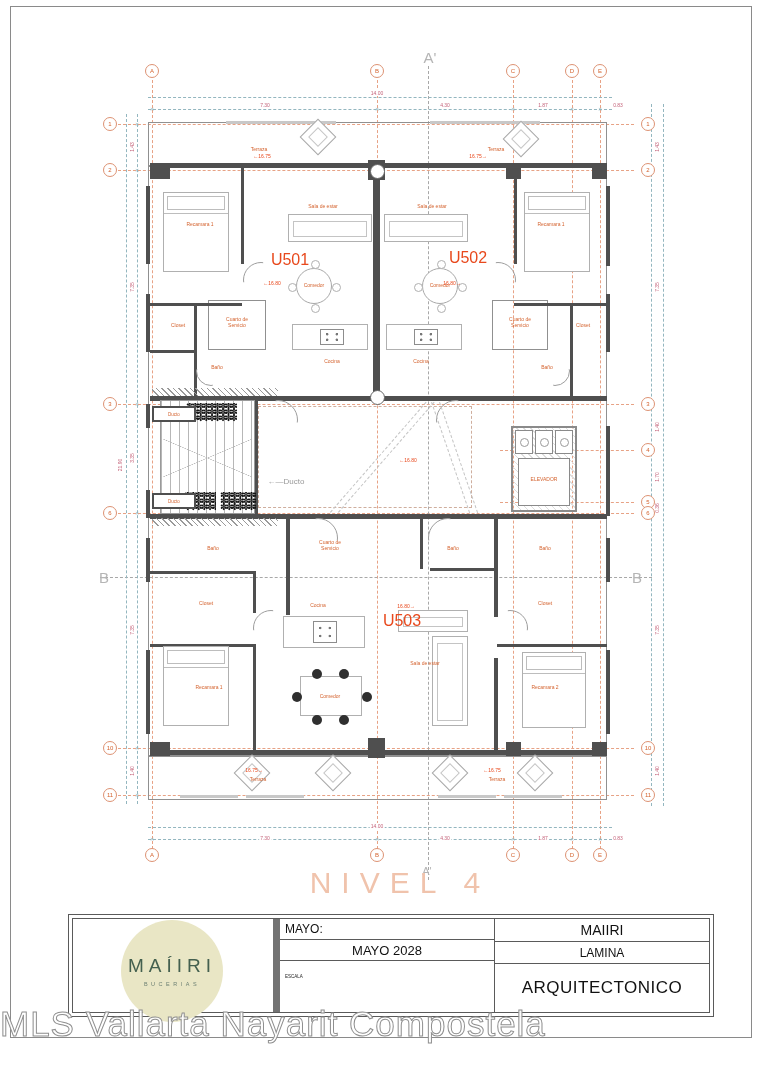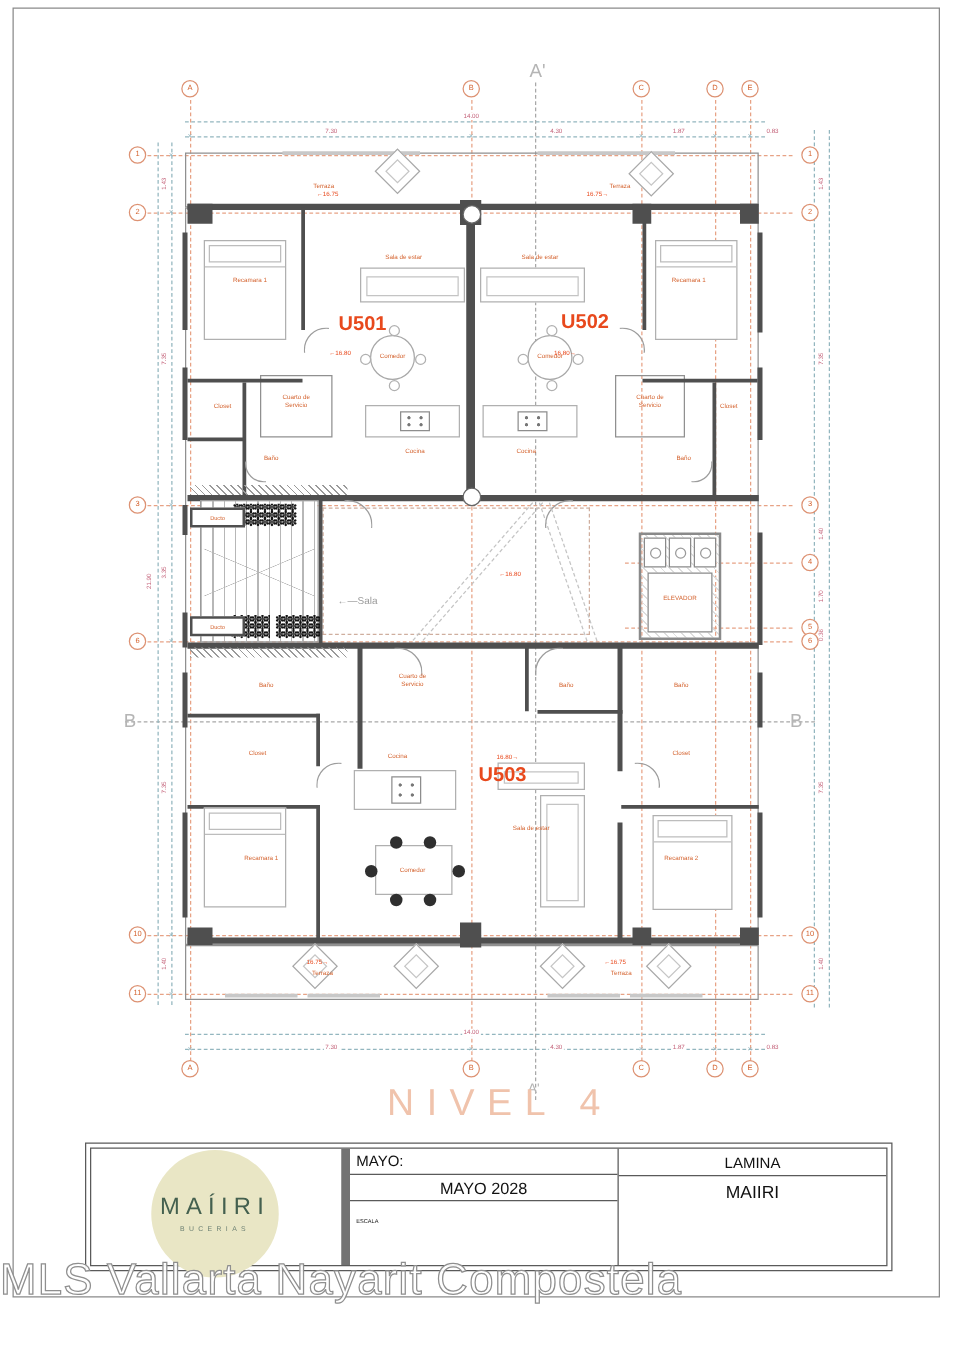--- a/index.html
+++ b/index.html
@@ -52,21 +52,21 @@
   .circ{border:1px solid #9a9a9a;border-radius:50%;background:#fff;}
   .stairs{border:1px solid #9a9a9a;background:repeating-linear-gradient(90deg,#b7b7b7 0 1px,#fff 1px 9px);z-index:3;}
   .plant{color:#141414;font-size:9px;line-height:6px;letter-spacing:-2px;overflow:hidden;z-index:4;}
   .ducto{border:2px solid #4f4f4f;background:#fff;color:#d4632f;font-size:4.5px;display:flex;
          align-items:center;justify-content:center;z-index:4;}
   .arc{border:1px solid #9d9d9d;border-radius:50%;clip-path:polygon(0 0,56% 0,56% 56%,0 56%);z-index:2;}
   .rline{border-top:1px dashed #c4c4c4;height:0;transform-origin:0 0;z-index:2;}
   
   .rlab{color:#d4632f;font-size:5px;line-height:5.5px;text-align:center;transform:translate(-50%,-50%);
         white-space:pre-line;z-index:5;}
-  .ulab{color:#e8491d;font-size:16px;font-weight:700;transform:translate(-50%,-50%);z-index:5;white-space:nowrap;}
+  .ulab{color:#e8491d;font-size:16px;font-weight:400;transform:translate(-50%,-50%);z-index:5;white-space:nowrap;}
   .elev{color:#e8491d;font-size:5px;transform:translate(-50%,-50%);z-index:5;white-space:nowrap;}
   .gray{color:#9a9a9a;font-size:8px;transform:translate(-50%,-50%);z-index:5;white-space:nowrap;}
   .sec{color:#b5b5b5;font-weight:300;transform:translate(-50%,-50%);z-index:5;font-family:"Liberation Sans",sans-serif;}
   .level-title{position:absolute;left:250px;top:866px;width:300px;text-align:center;color:#f0c3ac;
         font-size:30px;font-weight:300;letter-spacing:10px;z-index:5;}
   
   .tb{position:absolute;left:68px;top:914px;width:638px;height:95px;border:1px solid #5a5a5a;padding:3px;z-index:8;background:transparent;}
   .tb-in{border:1px solid #5a5a5a;height:100%;display:flex;box-sizing:border-box;}
   .tb-logo{width:200px;border-right:7px solid #737373;position:relative;overflow:visible;}
   .logo-circle{position:absolute;left:48px;top:1px;width:102px;height:102px;border-radius:50%;
@@ -373,41 +373,42 @@
       <div class="ulab" style="left: 468px; top: 258px; font-size: 16px;">U502</div>
       <div class="ulab" style="left: 402px; top: 621px; font-size: 16px;">U503</div>
       <div class="elev" style="left: 262px; top: 156px;">←16.75</div>
       <div class="elev" style="left: 478px; top: 156px;">16.75→</div>
       <div class="elev" style="left: 272px; top: 283px;">←16.80</div>
       <div class="elev" style="left: 452px; top: 283px;">16.80→</div>
       <div class="elev" style="left: 408px; top: 460px;">←16.80</div>
       <div class="elev" style="left: 406px; top: 606px;">16.80→</div>
       <div class="elev" style="left: 254px; top: 770px;">16.75→</div>
       <div class="elev" style="left: 492px; top: 770px;">←16.75</div>
-      <div class="gray" style="left: 286px; top: 481px;">←—Sala</div>
+      <div class="gray" style="left: 286px; top: 481px;">←—Ducto</div>
     </div>
 
   <div class="level-title">NIVEL 4</div>
 
   <div class="tb">
     <div class="tb-in">
       <div class="tb-logo">
         <div class="logo-circle">
           <div class="logo-name">MAÍIRI</div>
           <div class="logo-sub">BUCERIAS</div>
         </div>
       </div>
       <div class="tb-mid">
         <div class="tb-row r-fecha">MAYO:</div>
         <div class="tb-row r-mayo">MAYO 2028</div>
         <div class="tb-row r-esc">
           <span class="mini">ESCALA</span>
         </div>
       </div>
       <div class="tb-right">
+        <div class="tb-row r-mai">MAIIRI</div>
         <div class="tb-row r-lam">LAMINA</div>
-        <div class="tb-row r-mai">MAIIRI</div>
+        <div class="tb-row r-arq">ARQUITECTONICO</div>
       </div>
     </div>
   </div>
 
   <div class="watermark">MLS Vallarta Nayarit Compostela</div>
 </div>
 
 </body></html>

